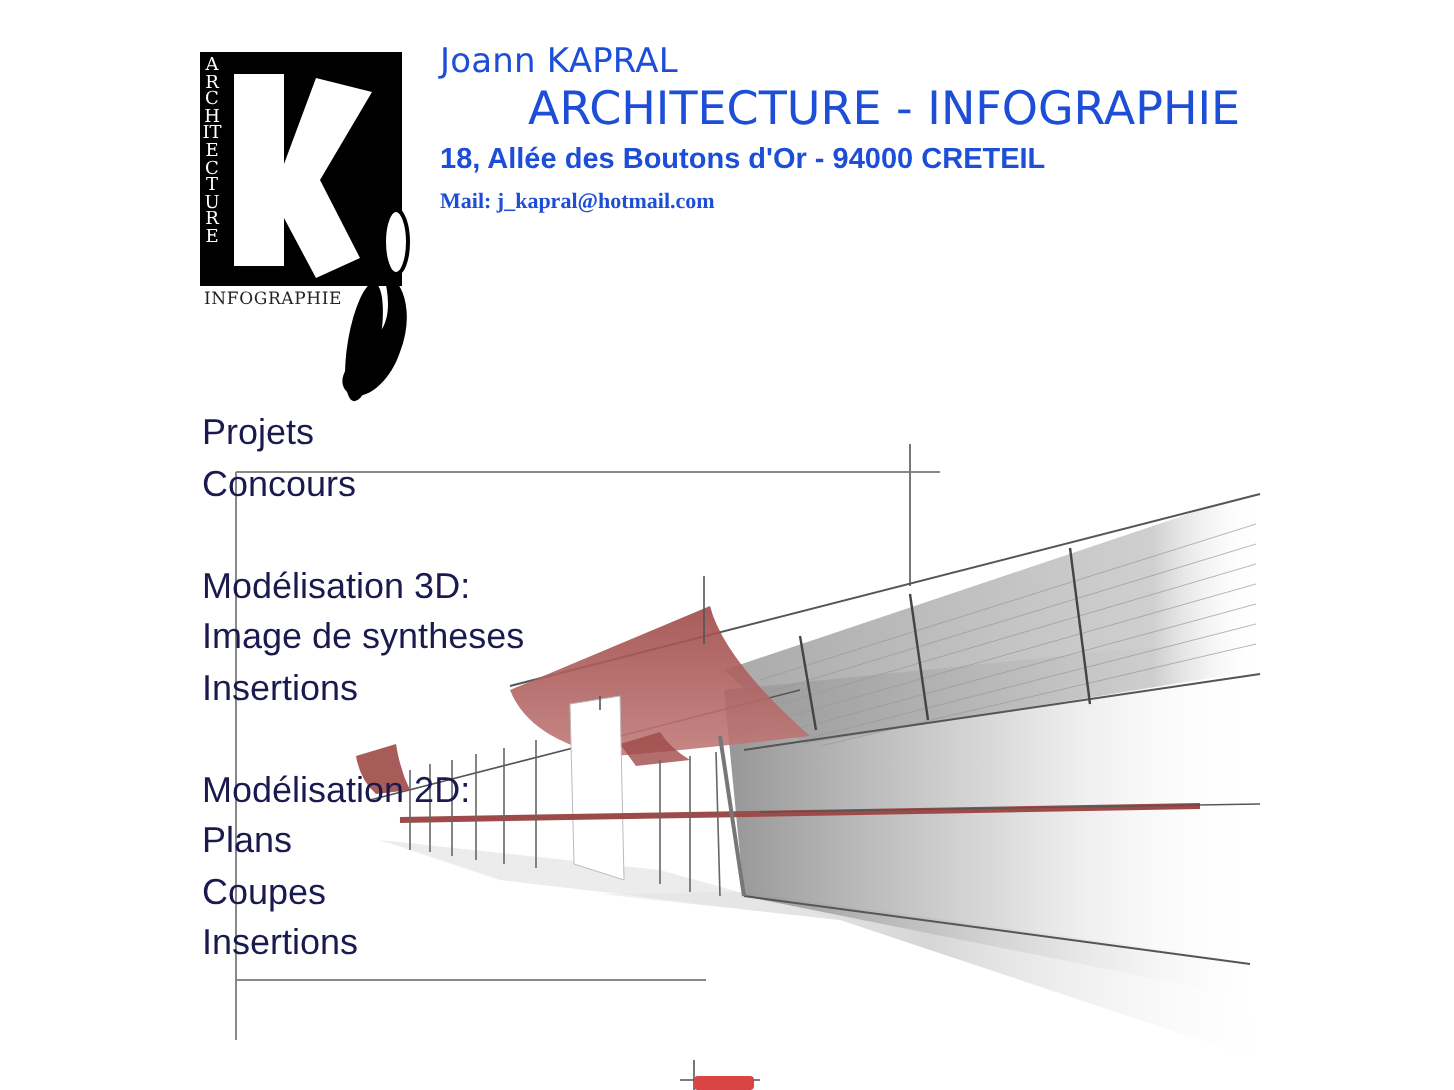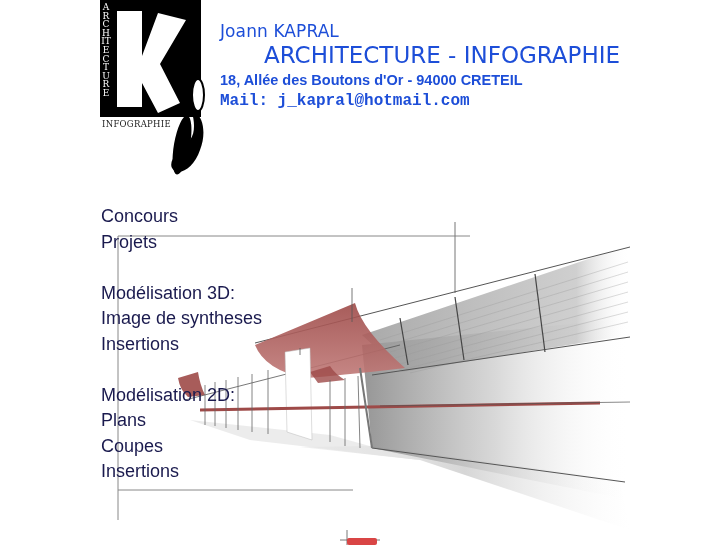--- a/index.html
+++ b/index.html
@@ -1,24 +1,24 @@
 <!DOCTYPE html>
 <html><head>
   <meta charset="utf-8">
   <style>
     html, body { margin:0; padding:0; background:#ffffff; }
     body { width:727px; height:545px; position:relative; overflow:hidden;
            font-family:"DejaVu Sans", sans-serif; color:#1a1a4e; }
-    .logo { position:absolute; left:100px; top:0; width:106px; height:175px; }
+    .logo { position:absolute; left:100px; top:26px; width:106px; height:175px; }
     .header { position:absolute; left:220px; top:20px; color:#1d4ed8; }
     .h-name { font-size:17px; line-height:22px; letter-spacing:0.1px; }
     .h-sub  { font-size:23px; line-height:22px; margin-top:2px;margin-left:44px; }
     .h-addr { font-family:"Liberation Sans", sans-serif; font-weight:bold; font-size:14.5px; line-height:19px; margin-top:5px; }
     .h-tel  { font-family:"Liberation Sans", sans-serif; font-weight:bold; font-size:12.5px; line-height:17px; margin-top:4px; }
-    .h-mail { font-family:Liberation Mono, monospace; font-weight:bold; font-size:16px; line-height:17px; margin-top:3px; }
+    .h-mail { font-family:Liberation Serif, serif; font-weight:bold; font-size:11px; line-height:17px; margin-top:3px; }
     .sketch { position:absolute; left:0; top:0; width:727px; height:545px; }
     .nav { position:absolute; left:101px; top:204px; font-family:"Liberation Sans", sans-serif;
            font-size:18px; color:#1a1a4e; }
     .nav a { display:block; color:#1a1a4e; text-decoration:none; height:25.5px; line-height:25.5px; cursor:pointer; white-space:nowrap; }
     .nav .gap { height:25.5px; }
   </style>
 </head>
 <body>
 
 <svg class="sketch" viewBox="0 0 727 545" xmlns="http://www.w3.org/2000/svg">
@@ -120,22 +120,22 @@
 </div>
 
 <div class="header">
   <div class="h-name">Joann KAPRAL</div>
   <div class="h-sub">ARCHITECTURE - INFOGRAPHIE</div>
   <div class="h-addr">18, Allée des Boutons d'Or - 94000 CRETEIL</div>
   <div class="h-mail">Mail: j_kapral@hotmail.com</div>
 </div>
 
 <nav class="nav">
+  <a>Projets</a>
   <a>Concours</a>
-  <a>Projets</a>
   <div class="gap"></div>
   <a>Modélisation 3D:</a>
   <a>Image de syntheses</a>
   <a>Insertions</a>
   <div class="gap"></div>
   <a>Modélisation 2D:</a>
   <a>Plans</a>
   <a>Coupes</a>
   <a>Insertions</a>
 </nav>

